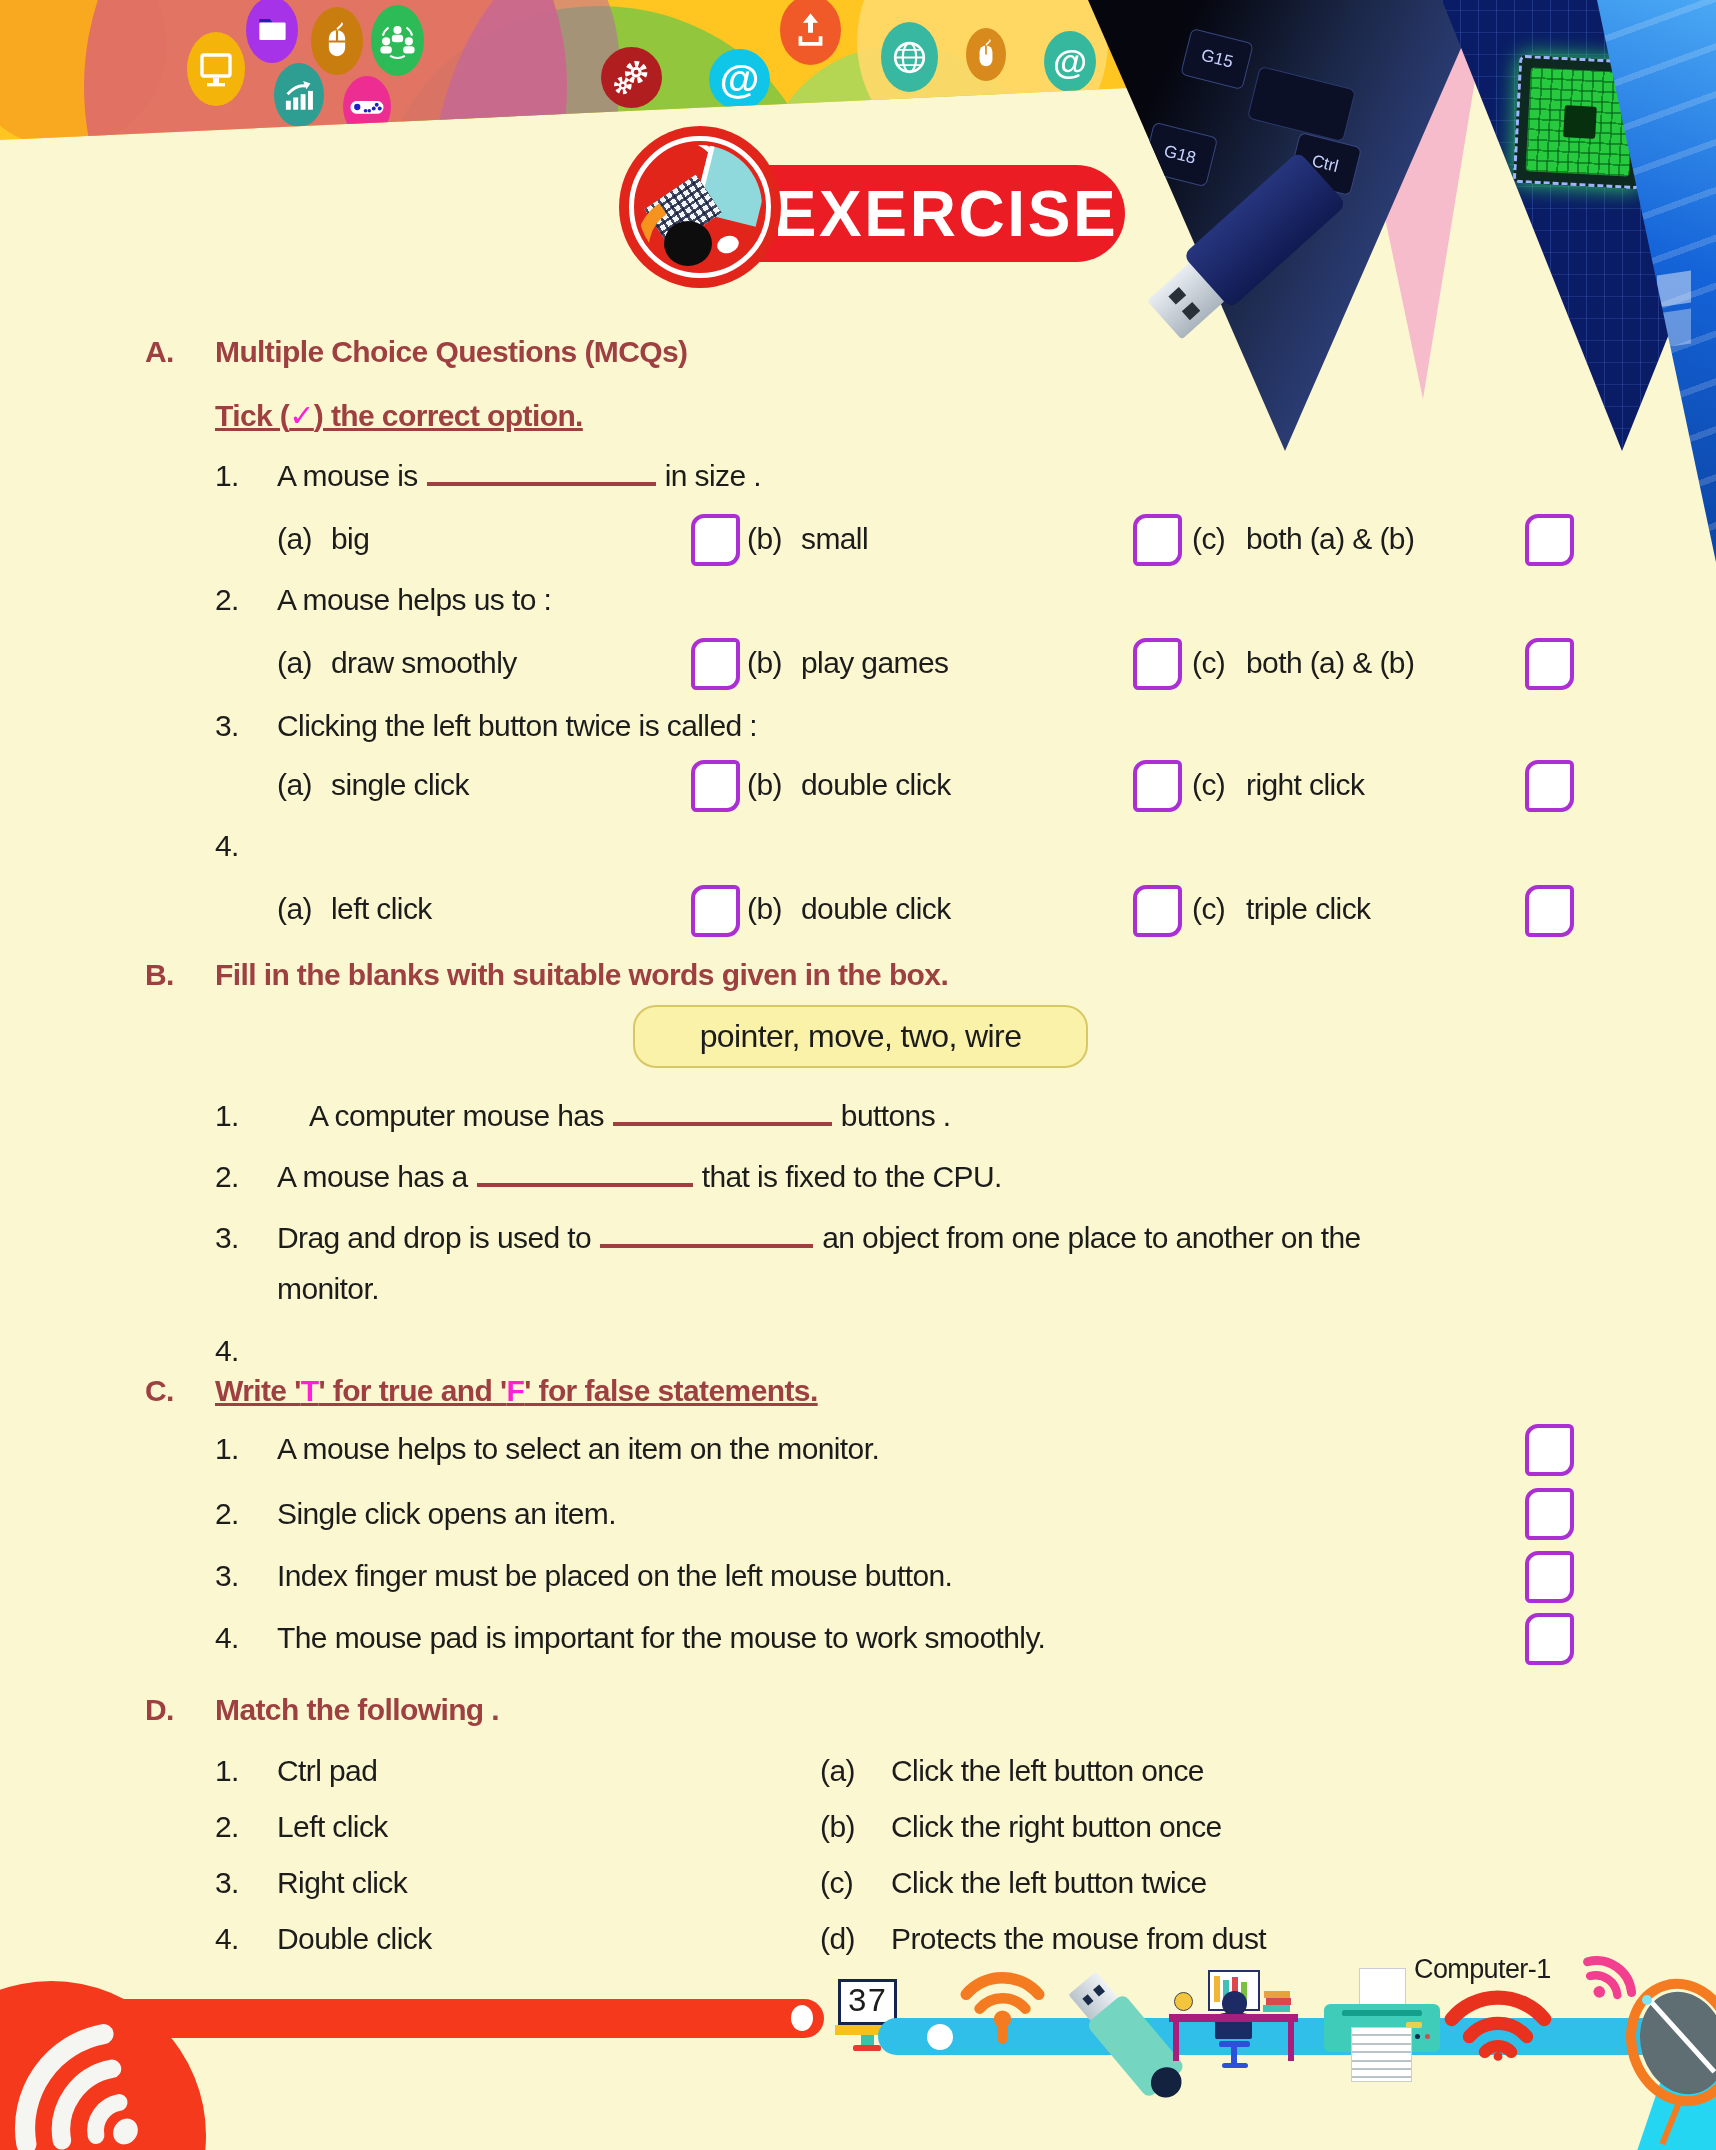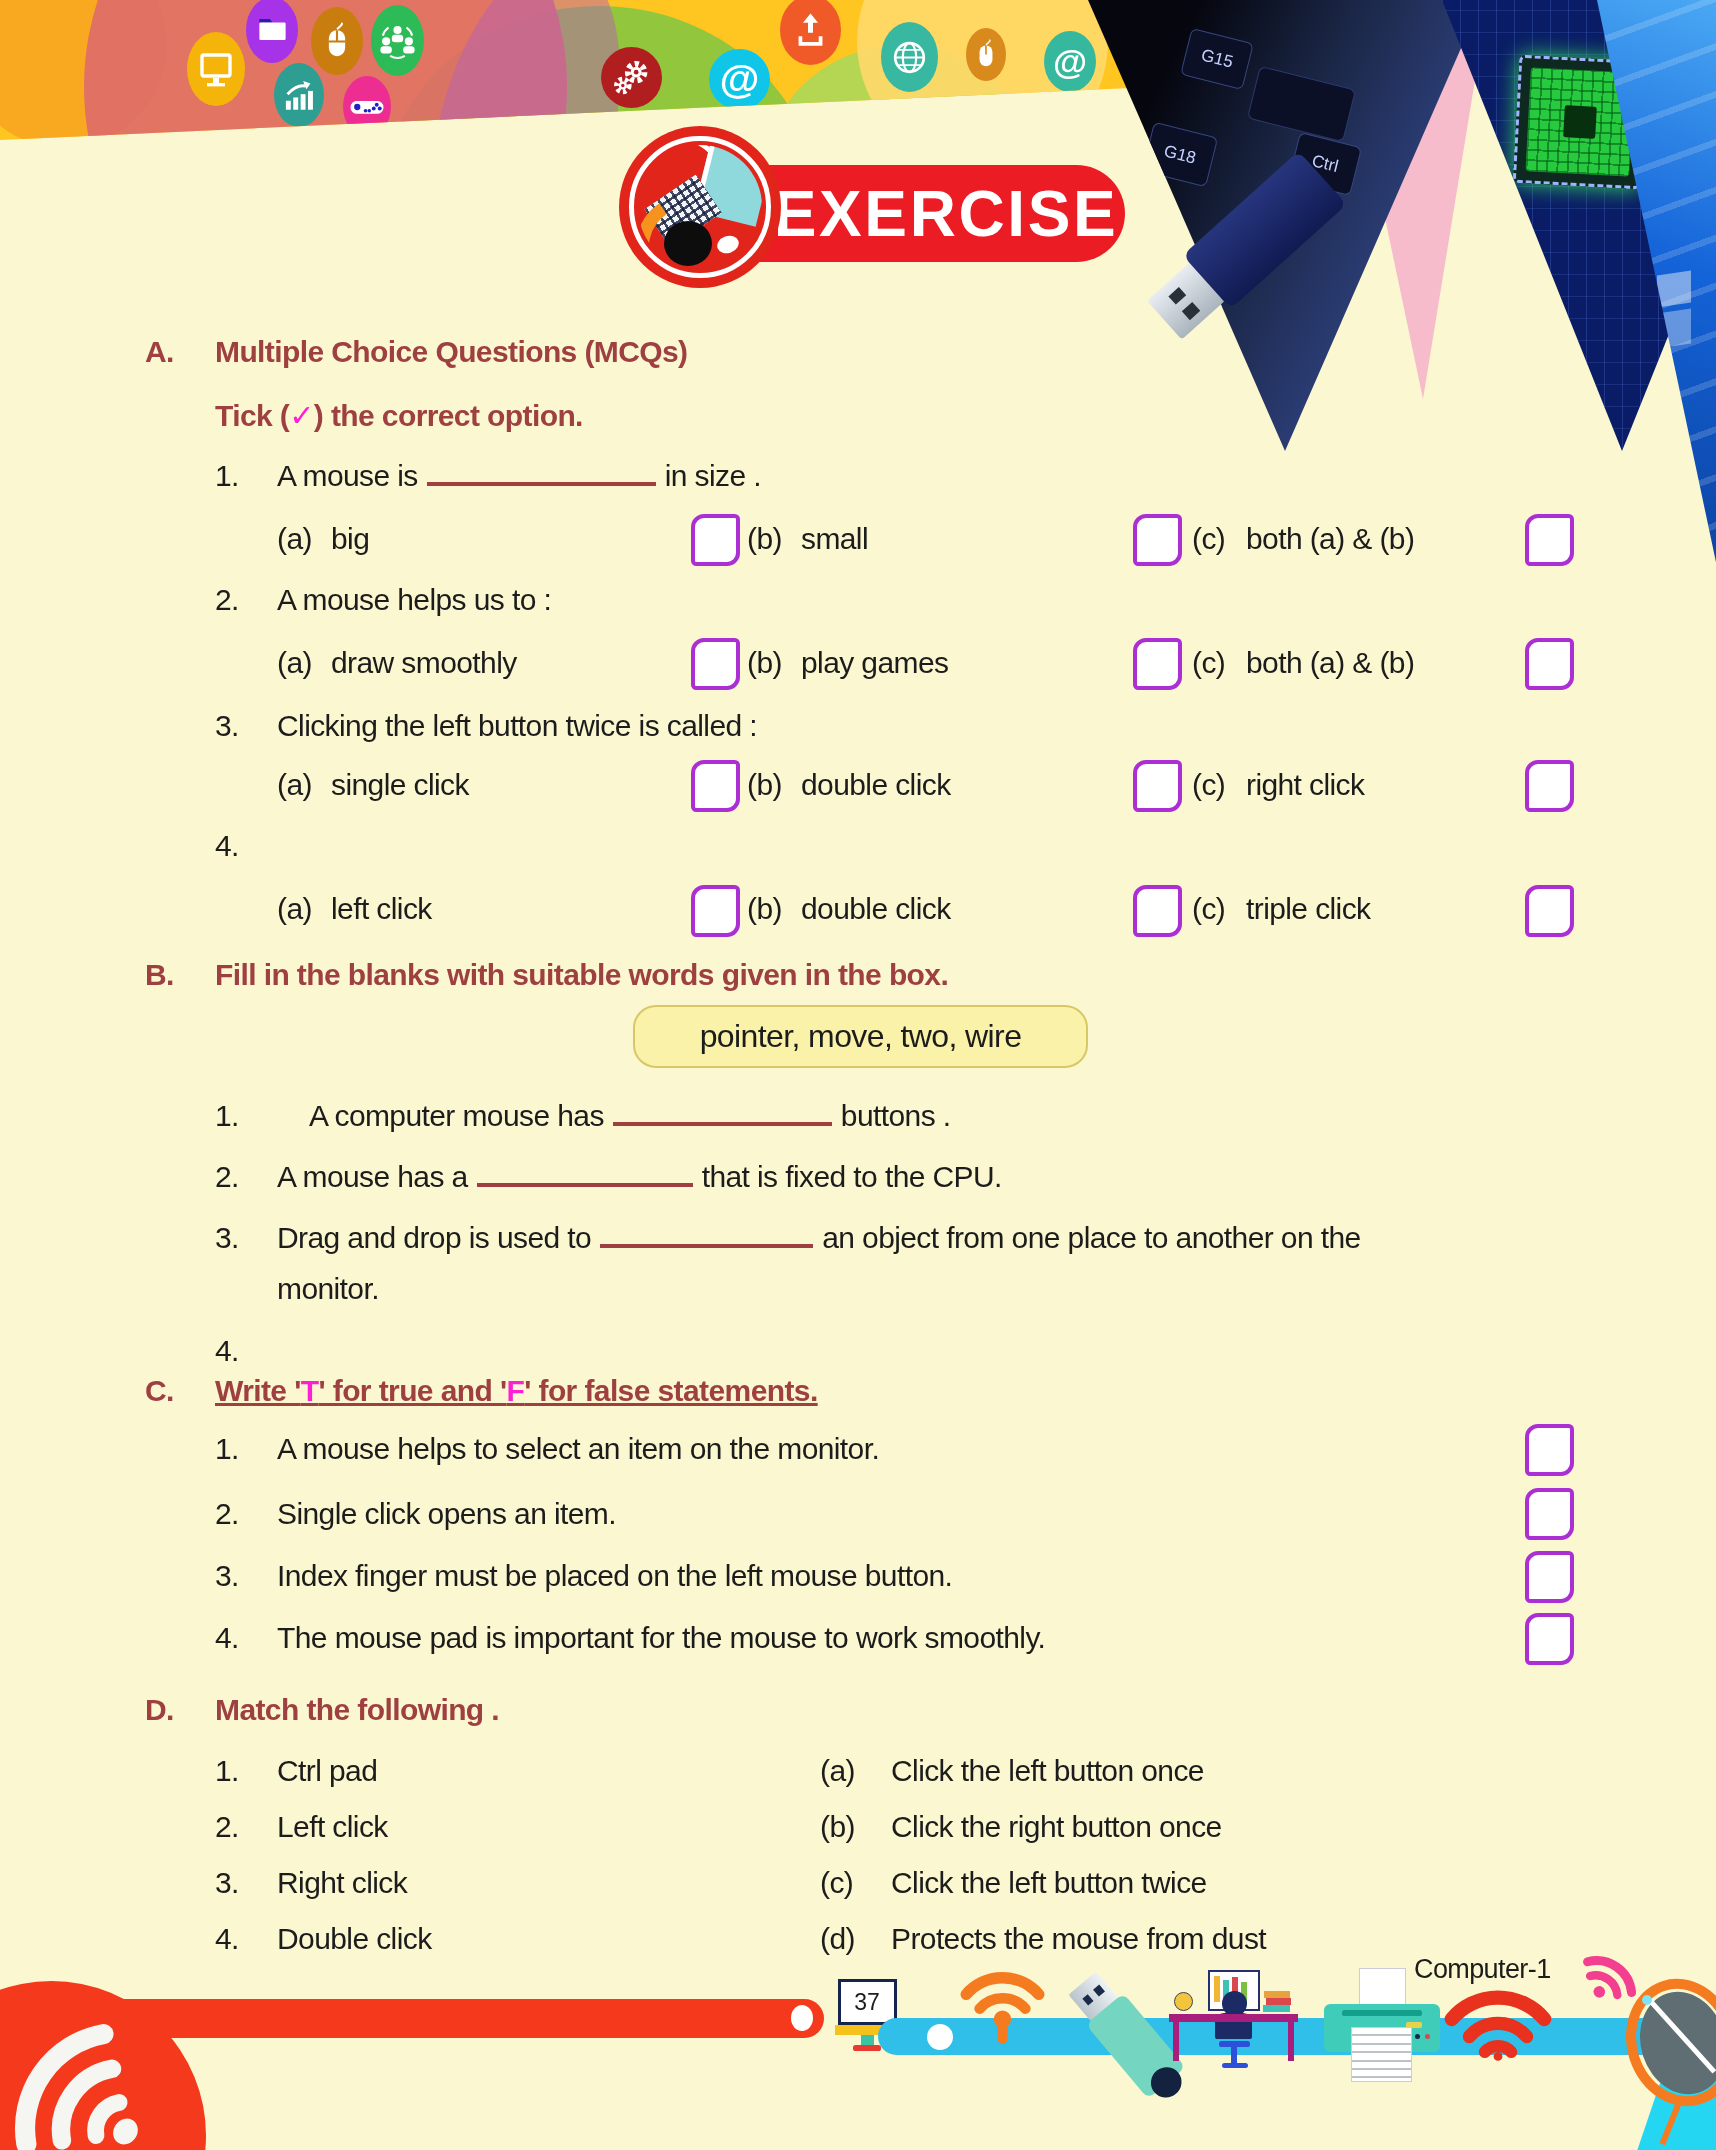--- a/index.html
+++ b/index.html
@@ -214,21 +214,21 @@
       <div class="abs" style="left:14px;top:43px;width:62px;height:46px;background:#f2f5f7;transform:rotate(-34deg);
            background-image:repeating-linear-gradient(0deg,rgba(20,30,60,.8) 0 2.6px,transparent 2.6px 7.7px),repeating-linear-gradient(90deg,rgba(20,30,60,.8) 0 2.6px,transparent 2.6px 7.7px);"></div>
       <div class="abs" style="left:-2.6px;top:50px;width:77px;height:77px;border:13px solid #F6921E;border-radius:50%;border-top-color:transparent;border-right-color:transparent;transform:rotate(12deg);"></div>
       <div class="abs" style="left:26px;top:76px;width:48px;height:45px;background:#0d0d0d;border-radius:50%;"></div>
       <div class="abs" style="left:79px;top:91px;width:22px;height:17px;background:#fff;border-radius:50%;transform:rotate(-20deg);"></div>
     </div>
   </div>
 
   <div class="hd" style="left:145px;top:335px;">A.</div>
   <div class="hd" style="left:215px;top:335px;">Multiple Choice Questions (MCQs)</div>
-  <div class="hd" style="left:215px;top:398px;"><span>Tick (</span><span class="magenta">✓</span><span>) the correct option.</span></div>
+  <div class="hd" style="left:215px;top:398px;text-decoration:underline;"><span>Tick (</span><span class="magenta">✓</span><span>) the correct option.</span></div>
 
   <div class="txt" style="left:215px;top:459px;">1.</div>
   <div class="txt" style="left:277px;top:459px;"><span>A mouse is</span><span class="blank" style="width:229px;"></span><span>in size .</span></div>
   <div class="txt" style="left:277px;top:522px;"><span class="olabel">(a)</span><span>big</span></div>
   <div class="cb" style="left:691px;top:514px;"></div>
   <div class="txt" style="left:747px;top:522px;"><span class="olabel">(b)</span><span>small</span></div>
   <div class="cb" style="left:1133px;top:514px;"></div>
   <div class="txt" style="left:1192px;top:522px;"><span class="olabel">(c)</span><span>both (a) &amp; (b)</span></div>
   <div class="cb" style="left:1525px;top:514px;"></div>
 
@@ -315,21 +315,21 @@
           <path d="M10 40 a57 57 0 0 1 80 0" stroke-width="12"></path>
           <path d="M24 56 a37 37 0 0 1 52 0" stroke-width="11"></path>
           <path d="M38 71 a17 17 0 0 1 24 0" stroke-width="10"></path>
         </g>
         <ellipse cx="50" cy="84" rx="8" ry="7" fill="#f5f5f2"></ellipse>
       </svg>
   </div>
 
   <div class="abs" style="left:835px;top:1979px;">
     <div class="abs" style="left:2.6px;top:0;width:59px;height:46px;background:#fff;border:3.2px solid #15254d;box-sizing:border-box;display:flex;align-items:center;justify-content:center;">
-      <span style="font-size:23px;">37</span>
+      <span style="font-size:33px;font-family:Liberation Mono, monospace;">37</span>
     </div>
     <div class="abs" style="left:0;top:46px;width:64px;height:9.7px;background:#F5C21B;"></div>
     <div class="abs" style="left:26px;top:56px;width:13px;height:10.3px;background:#3BC3A8;"></div>
     <div class="abs" style="left:18px;top:66px;width:28px;height:5.8px;background:#E83A2E;border-radius:2.6px;"></div>
   </div>
 
   <div class="fbar" style="left:878px;top:2018px;width:839px;height:37px;background:#2FBFE9;border-radius:19.3px 0 0 19.3px;"></div>
   <div class="abs" style="left:927px;top:2024px;width:26px;height:26px;background:#fff;border-radius:50%;"></div>
 
   <div class="abs" style="left:954px;top:1960px;">

